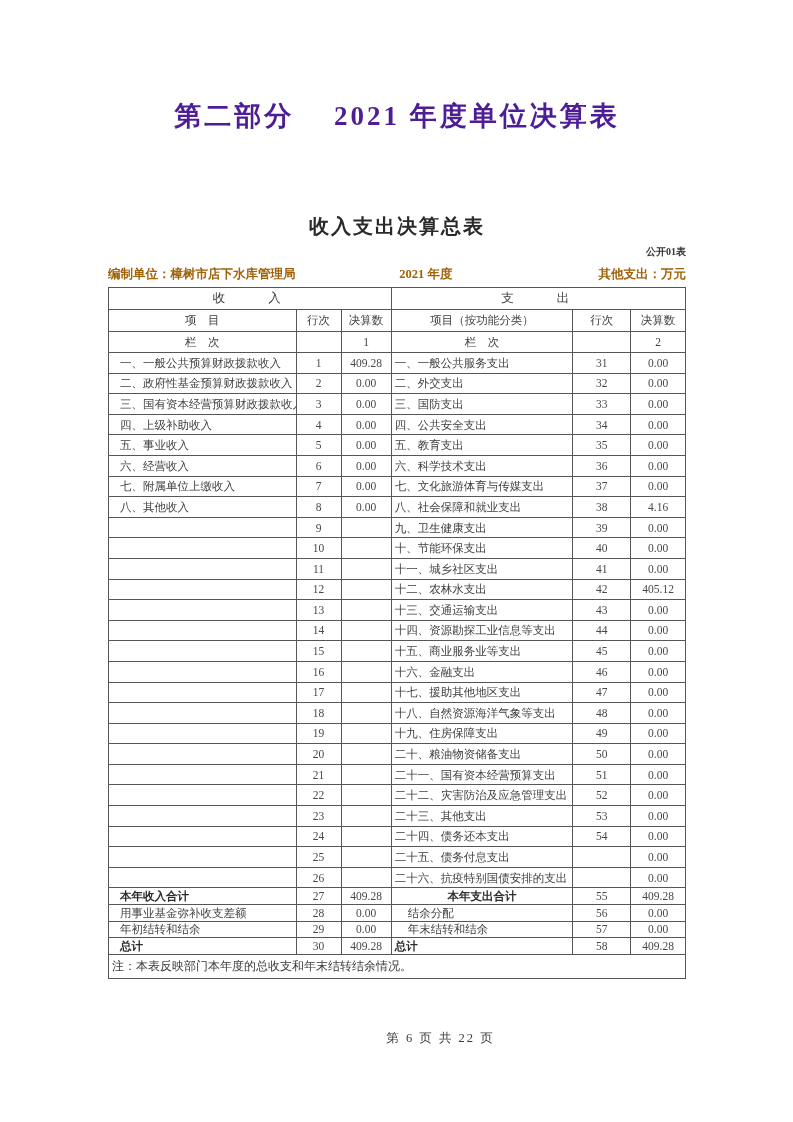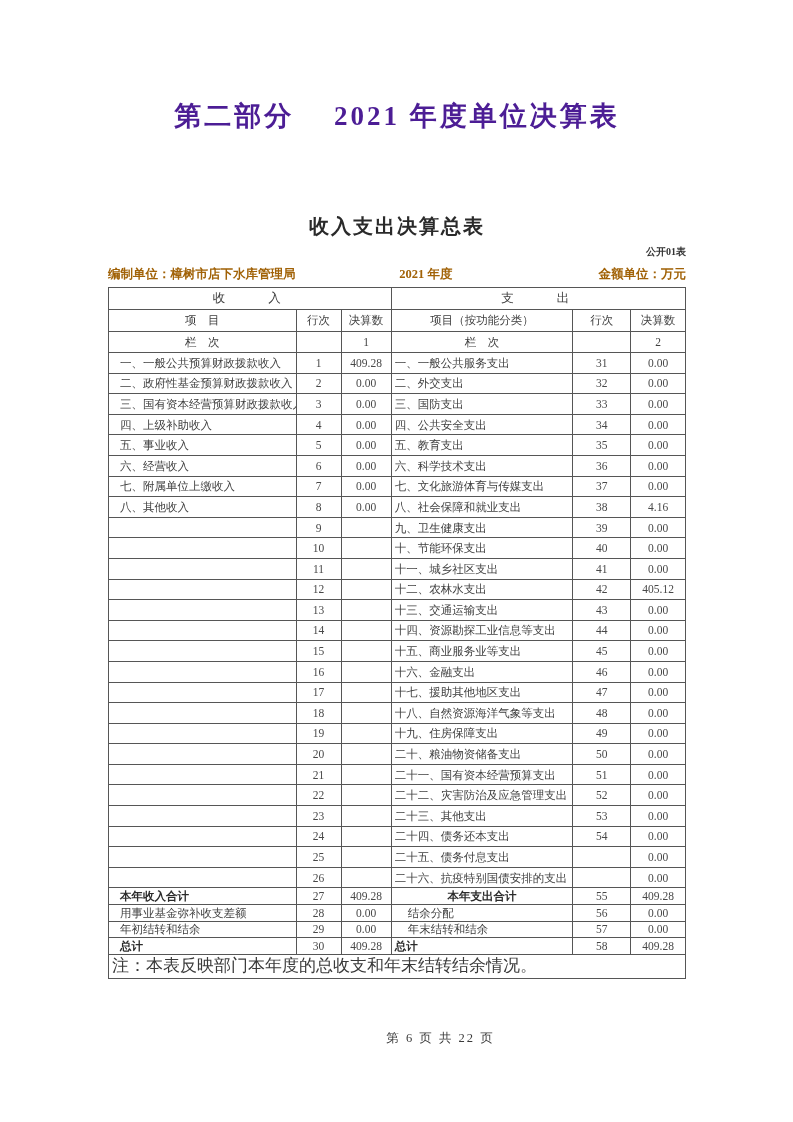--- a/index.html
+++ b/index.html
@@ -96,21 +96,21 @@
   td.item{text-align:left;padding-left:11px;}
   td.exp-item{padding-left:3px;}
   td.line,td.amount{text-align:center;color:#484848;}
   tr.emph td.item{font-weight:bold;color:#2b2b2b;}
   td.center{text-align:center;padding-left:0;}
   td.indent{padding-left:16px;}
   tr.note-row td{
     height:24px;
     text-align:left;
     padding-left:3px;
-    font-size:17px;
+    font-size:12px;
     color:#3a3a3a;
   }
   .page-footer{
     position:absolute;
     top:1030px;
     width:100%;
     text-align:center;
     font-size:12.5px;
     letter-spacing:2px;
     color:#3a3a3a;
@@ -123,21 +123,21 @@
 <div class="page">
   <div class="sheet">
 
     <div class="part-title">第二部分　 2021 年度单位决算表</div>
     <div class="table-title">收入支出决算总表</div>
     <div class="form-code">公开01表</div>
 
     <div class="meta-row">
       <span class="meta-left">编制单位：樟树市店下水库管理局</span>
       <span class="meta-center">2021 年度</span>
-      <span class="meta-right">金额单位：万元</span>
+      <span class="meta-right">其他支出：万元</span>
     </div>
 
     <table class="accounts">
       <colgroup>
         <col style="width:32.5%">
           <col style="width:7.8%">
           <col style="width:8.7%">
         <col style="width:31.5%">
           <col style="width:10.0%">
           <col style="width:9.5%">

